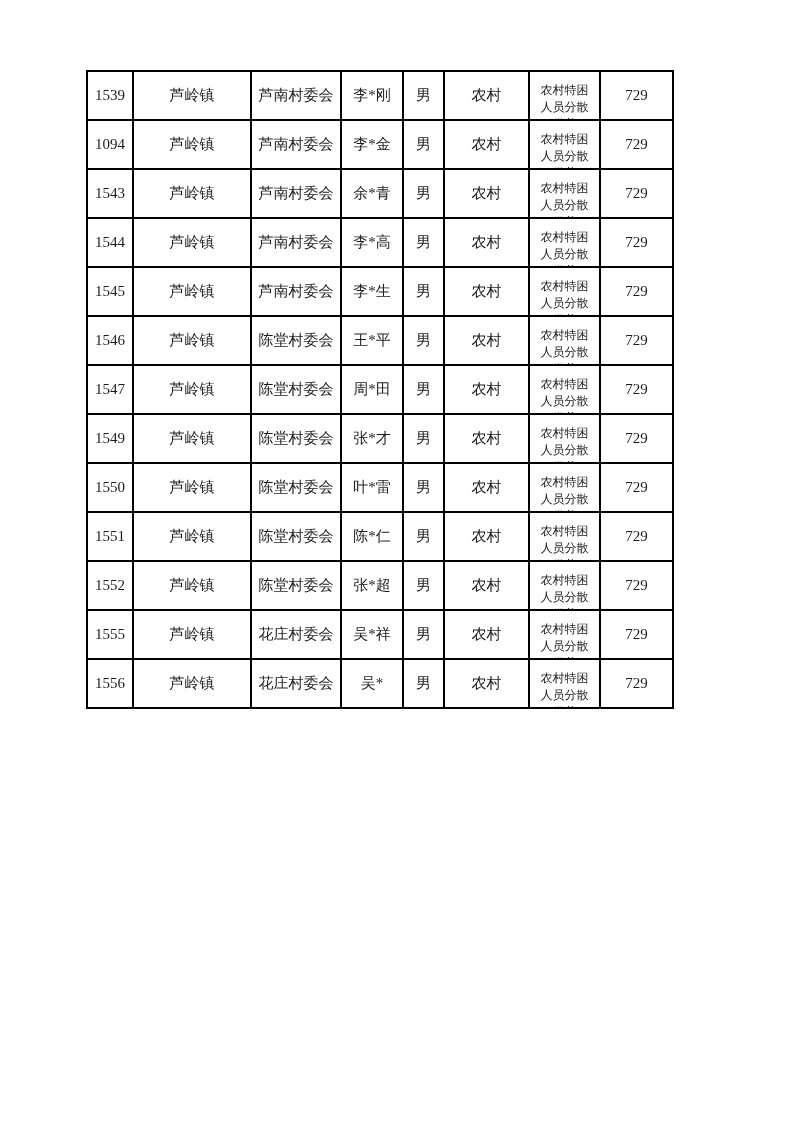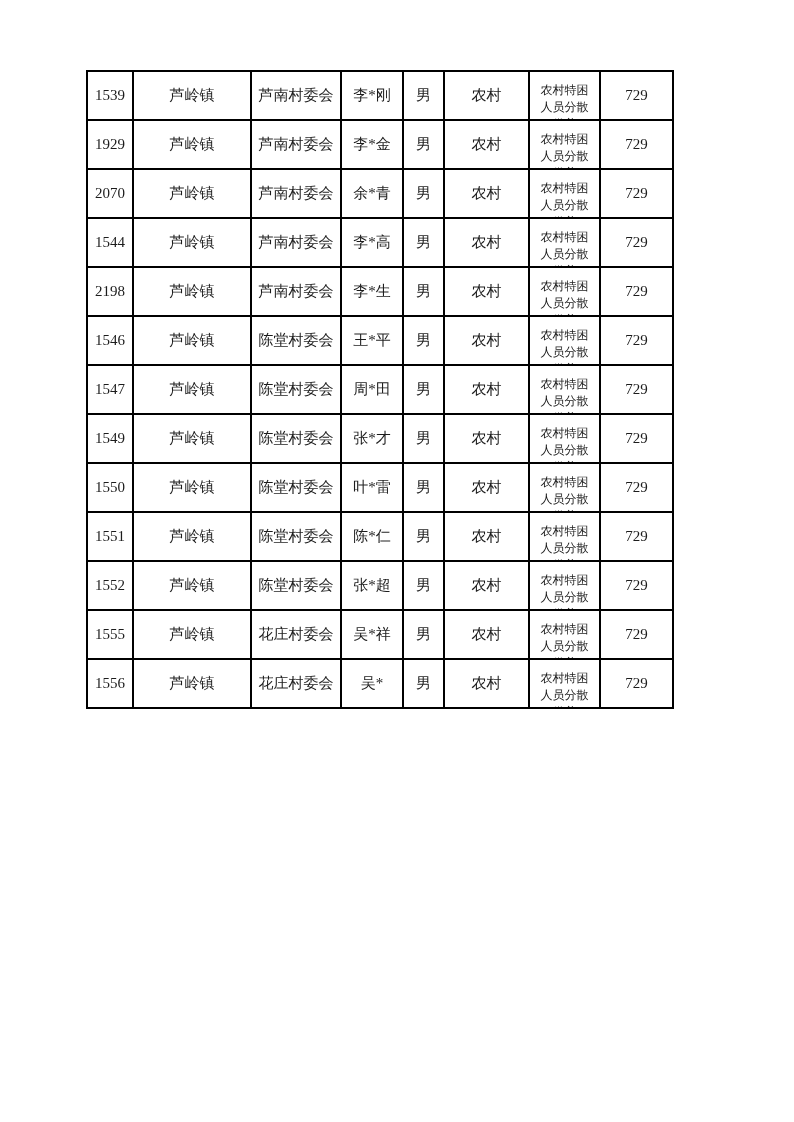--- a/index.html
+++ b/index.html
@@ -84,37 +84,37 @@
     <td>
       <div class="cat-clip">
         <div class="cat-text">农村特困
 人员分散
 供养</div>
       </div>
     </td>
     <td>729</td>
   </tr>
         <tr>
-    <td>1929</td>
+    <td>1094</td>
     <td>芦岭镇</td>
     <td>芦南村委会</td>
     <td>李*金</td>
     <td>男</td>
     <td>农村</td>
     <td>
       <div class="cat-clip">
         <div class="cat-text">农村特困
 人员分散
 供养</div>
       </div>
     </td>
     <td>729</td>
   </tr>
         <tr>
-    <td>2070</td>
+    <td>1543</td>
     <td>芦岭镇</td>
     <td>芦南村委会</td>
     <td>余*青</td>
     <td>男</td>
     <td>农村</td>
     <td>
       <div class="cat-clip">
         <div class="cat-text">农村特困
 人员分散
 供养</div>
@@ -132,21 +132,21 @@
     <td>
       <div class="cat-clip">
         <div class="cat-text">农村特困
 人员分散
 供养</div>
       </div>
     </td>
     <td>729</td>
   </tr>
         <tr>
-    <td>2198</td>
+    <td>1545</td>
     <td>芦岭镇</td>
     <td>芦南村委会</td>
     <td>李*生</td>
     <td>男</td>
     <td>农村</td>
     <td>
       <div class="cat-clip">
         <div class="cat-text">农村特困
 人员分散
 供养</div>

